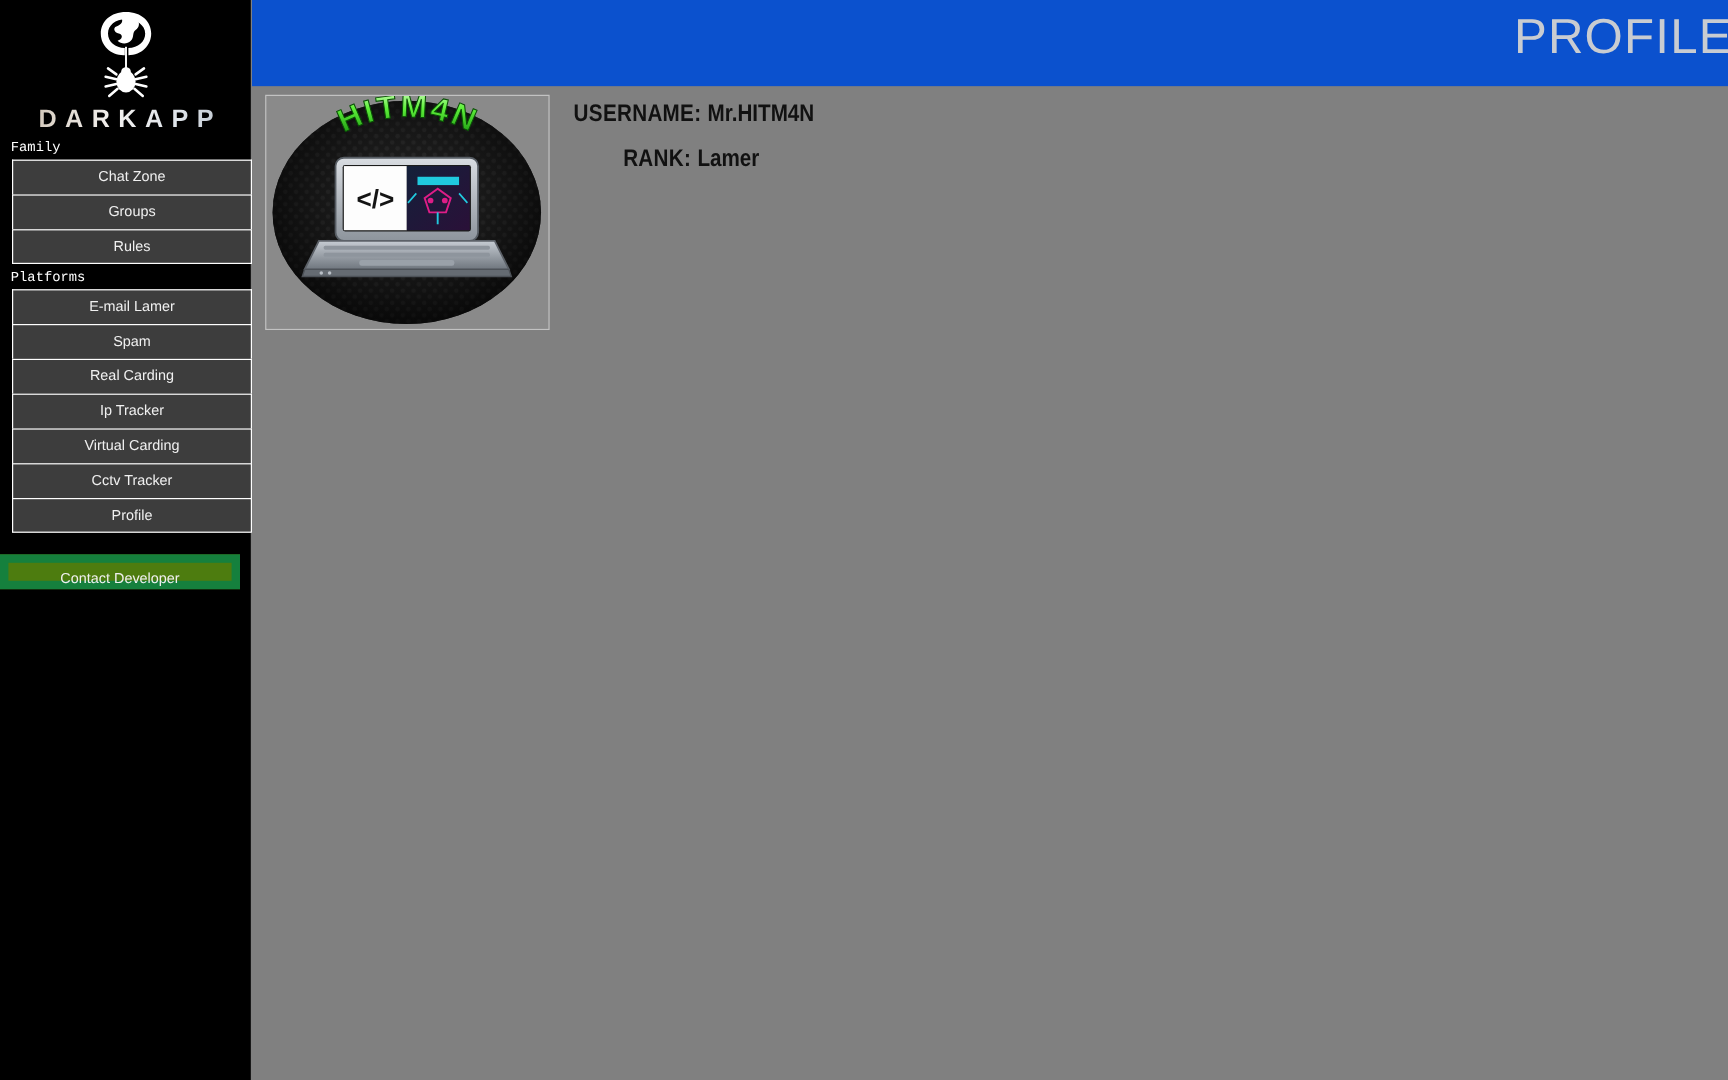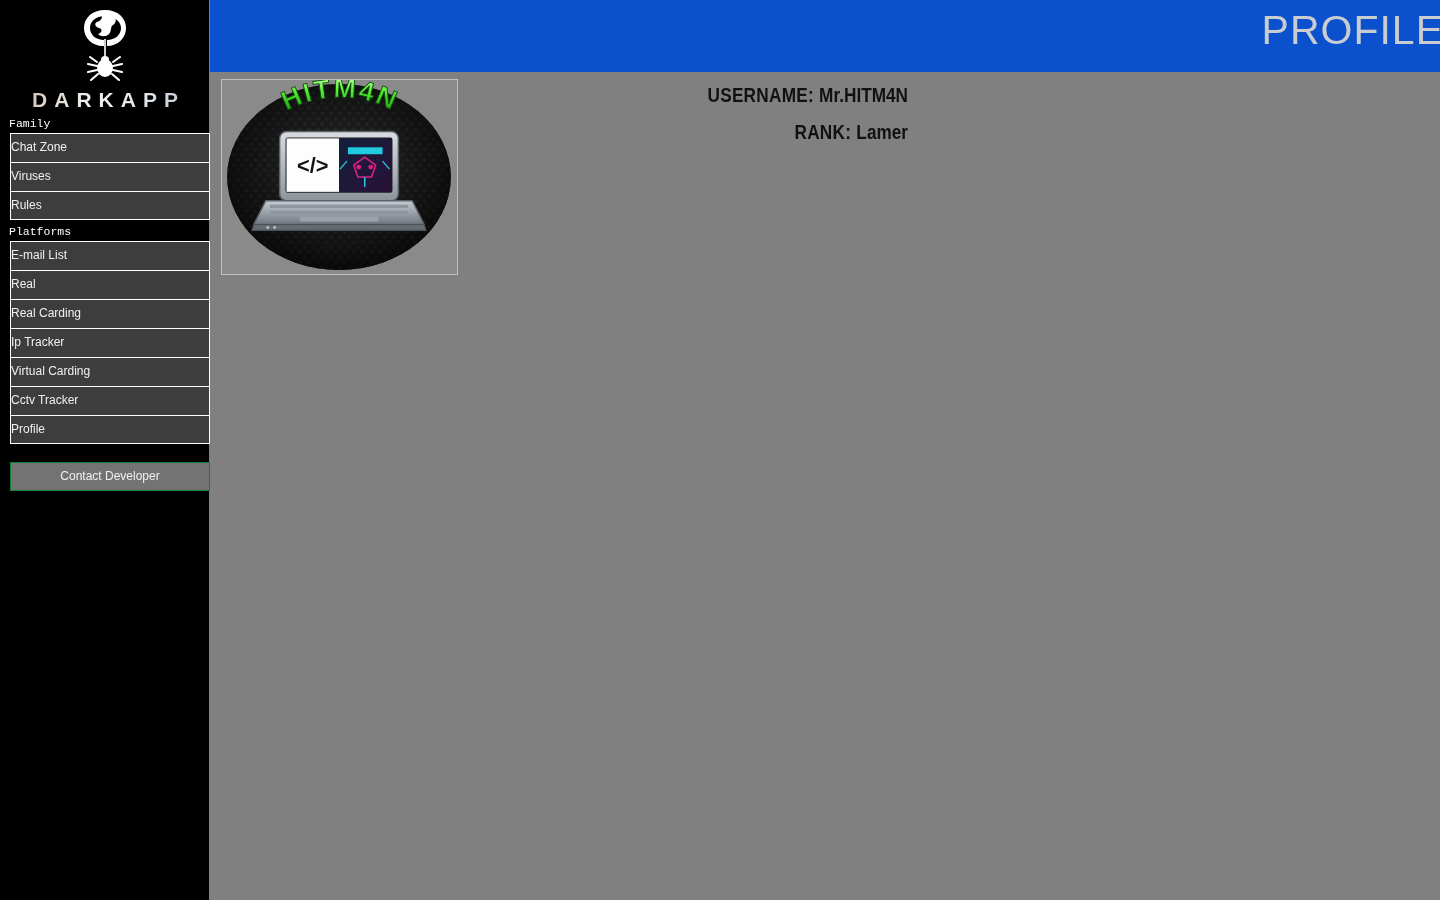--- a/index.html
+++ b/index.html
@@ -77,40 +77,39 @@
     display: block;
     width: 200px;
     height: 29px;
     line-height: 27px;
     box-sizing: border-box;
     background: #3d3d3d;
     border: 1px solid #ffffff;
     border-bottom-width: 0;
     color: #f0f0f0;
     font-size: 12px;
-    text-align: left;
+    text-align: center;
     font-family: "Liberation Sans", sans-serif;
     cursor: pointer;
     user-select: none;
   }
   .menu-btn:last-child {
     border-bottom-width: 1px;
   }
 
   .menu-gap { height: 18px; }
 
   .contact-btn {
     display: block;
     width: 200px;
     height: 29px;
     line-height: 27px;
-    margin-left: 10px;
     box-sizing: border-box;
-    background: #737373;
-    border: 1px solid #15803d;
+    background: #4d7c0f;
+    border: 7px solid #15803d;
     color: #f0f0f0;
     font-size: 12px;
     text-align: center;
     font-family: "Liberation Sans", sans-serif;
     cursor: pointer;
     user-select: none;
   }
 
   
   .header {
@@ -156,21 +155,20 @@
     overflow: hidden;
   }
 
   .avatar-svg { display: block; width: 100%; height: 100%; }
 
   .profile-fields {
     position: absolute;
     left: 268px;
     top: 12px;
     width: 500px;
-    text-align: right;
   }
 
   .field-row {
     font-family: "Liberation Sans Narrow", "Liberation Sans", sans-serif;
     font-weight: bold;
     font-size: 20px;
     color: #111111;
     white-space: nowrap;
     transform: scaleX(0.86);
     transform-origin: left center;
@@ -198,28 +196,28 @@
           <ellipse cx="35" cy="53.5" rx="4" ry="3.5"></ellipse>
           <path d="M27 56 L20 51 M27 60 L18 58 M27 64 L18 66 M28 68 L21 74 M43 56 L50 51 M43 60 L52 58 M43 64 L52 66 M42 68 L49 74" stroke="#ffffff" stroke-width="2.1" fill="none" stroke-linecap="round"></path>
         </g>
       </svg>
       <div class="brand-text">DARKAPP</div>
     </div>
 
     <div class="section-label">Family</div>
     <div class="menu-group">
       <div class="menu-btn">Chat Zone</div>
-      <div class="menu-btn">Viruses</div>
+      <div class="menu-btn">Groups</div>
       <div class="menu-btn">Rules</div>
     </div>
 
     <div class="section-label">Platforms</div>
     <div class="menu-group">
-      <div class="menu-btn">E-mail List</div>
-      <div class="menu-btn">Real</div>
+      <div class="menu-btn">E-mail Lamer</div>
+      <div class="menu-btn">Spam</div>
       <div class="menu-btn">Real Carding</div>
       <div class="menu-btn">Ip Tracker</div>
       <div class="menu-btn">Virtual Carding</div>
       <div class="menu-btn">Cctv Tracker</div>
       <div class="menu-btn">Profile</div>
     </div>
 
     <div class="menu-gap"></div>
 
     <div class="contact-btn">Contact Developer</div>

